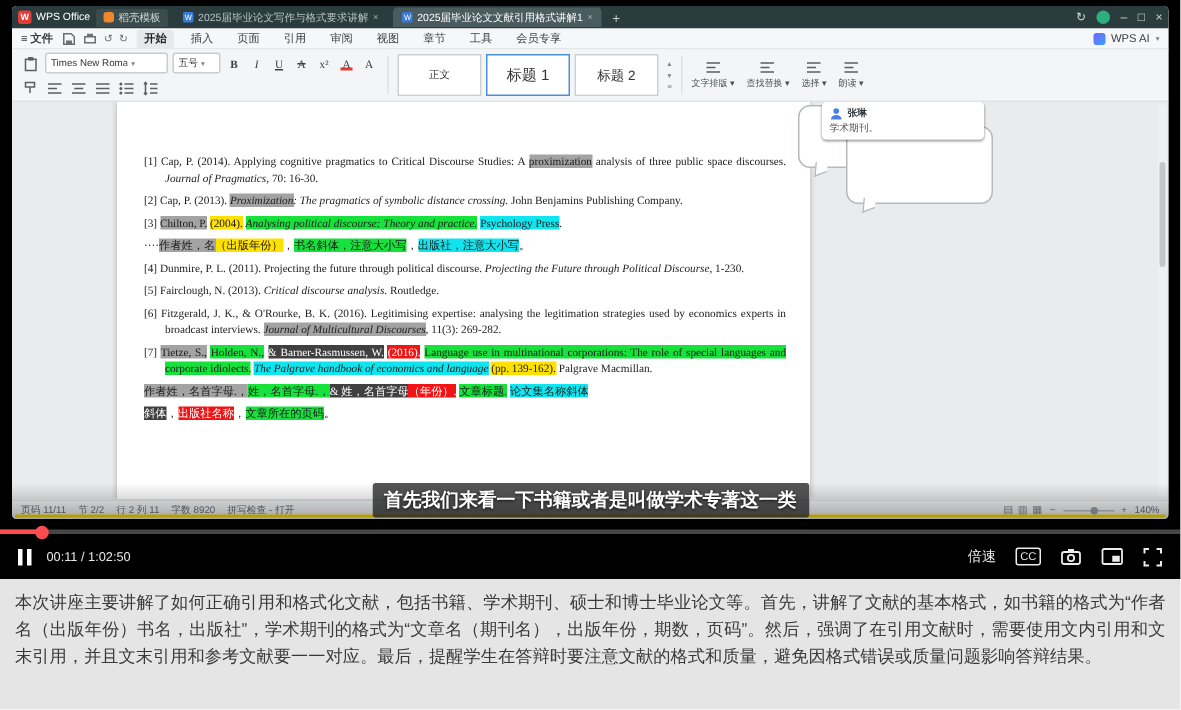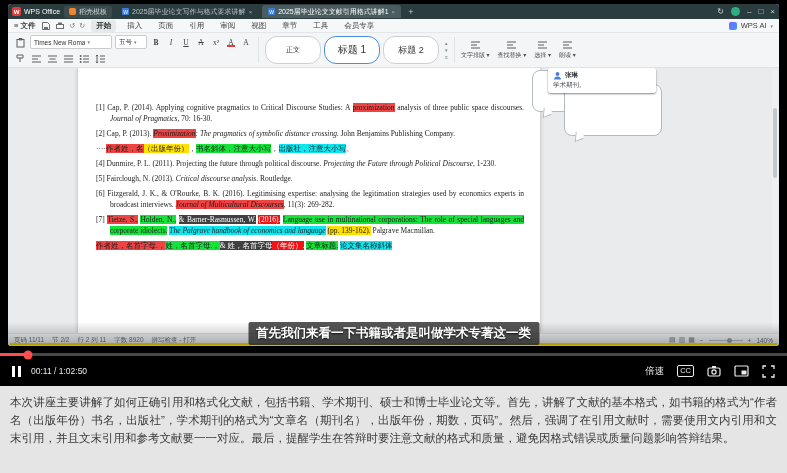--- a/index.html
+++ b/index.html
@@ -41,34 +41,34 @@
   .select{background:#fff;border:1px solid #c9cdcf;border-radius:2px;height:12px;display:flex;align-items:center;gap:2px;padding:0 3px;font-size:6.5px;color:#333;}
   .select.small{width:24px;}
   .car{font-style:normal;font-size:5px;color:#7b8184;}
   .fbtn{width:12px;height:12px;display:flex;align-items:center;justify-content:center;font-size:7.5px;color:#3c4144;font-family:"Liberation Serif",serif;}
   .fbtn.b{font-weight:bold}.fbtn.i{font-style:italic}.fbtn.u{text-decoration:underline}.fbtn.s{text-decoration:line-through}
   .fcol{position:relative;}
   .fcol:after{content:"";position:absolute;left:2px;right:2px;bottom:1px;height:2px;background:#e23c39;}
   .hcol:after{content:"";position:absolute;left:2px;right:2px;bottom:1px;height:2px;background:#ffe100;}
   .vsep{width:1px;height:26px;background:#e0e3e4;}
   .style-gallery{display:flex;align-items:center;gap:3px;}
-  .stylebox{background:#fff;border:1px solid #ccd0d2;border-radius:12px;height:26px;min-width:46px;display:flex;align-items:center;justify-content:center;color:#333;padding:0 4px;}
+  .stylebox{background:#fff;border:1px solid #ccd0d2;border-radius:0;height:26px;min-width:46px;display:flex;align-items:center;justify-content:center;color:#333;padding:0 4px;}
   .stylebox.sel{border-color:#4a90d9;}
   .g-arrows{display:flex;flex-direction:column;font-size:5px;color:#7b8184;gap:1px;}
   .rib-tools{display:flex;align-items:flex-start;gap:8px;}
   .tool{display:flex;flex-direction:column;align-items:center;gap:1px;font-size:6px;color:#4a5054;}
   .mini{display:block;}
   
   .docarea{position:relative;flex:1;background:#e9ebec;overflow:hidden;}
   .page{position:absolute;left:70px;top:0;width:462px;height:100%;background:#fff;box-shadow:0 0 4px rgba(0,0,0,.25);
         box-sizing:border-box;padding:34px 16px 0 18px;font-family:"Liberation Serif",serif;font-size:7.5px;line-height:11px;color:#1c1c1c;overflow:hidden;}
   .ref{margin:0 0 4px 0;text-indent:-14px;padding-left:14px;text-align:justify;}
   .ref.note{text-align:left;}
   .it{font-style:italic;}
-  .hl-magenta{background:#ef4444;margin-top:24px;}
+  .hl-magenta{background:#a3a3a3;margin-top:24px;}
   .hl-green{background:#17e23c;}
   .hl-cyan{background:#0fe5ef;}
   .hl-yellow{background:#ffe100;}
   .hl-red{background:#f21414;color:#fff;}
   .hl-blue{background:#404040;color:#fff;}
   .callout{position:absolute;background:#fff;border:1px solid #b5babc;border-radius:8px;}
   .callout:after{content:"";position:absolute;left:10px;bottom:-5px;width:8px;height:8px;background:#fff;border-left:1px solid #b5babc;border-bottom:1px solid #b5babc;transform:rotate(-20deg) skewX(-25deg);}
   .callout.c1{left:524px;top:2px;width:72px;height:40px;}
   .callout.c2{left:556px;top:16px;width:96px;height:50px;}
   .comment-card{position:absolute;left:540px;width:98px;background:#fff;border-radius:3px;box-shadow:0 1px 2px rgba(0,0,0,.18);padding:3px 5px;font-size:6.5px;color:#333;}
@@ -274,26 +274,28 @@
             <span>朗读 ▾</span>
           </span>
         </div>
     </div>
 
     <div class="docarea">
       <div class="page">
         <div id="refs">
             <p class="ref"><span>[1]  Cap, P. (2014). Applying cognitive pragmatics to Critical Discourse Studies: A </span><span class="hl-magenta">proximization</span><span> analysis of three public space discourses. </span><span class="it">Journal of Pragmatics</span><span>, 70: 16-30.</span></p>
             <p class="ref"><span>[2]  Cap, P. (2013). </span><span class="hl-magenta it">Proximization</span><span class="it">: The pragmatics of symbolic distance crossing.</span><span> John Benjamins Publishing Company.</span></p>
+            <p class="ref"><span>[3]  </span><span class="hl-magenta">Chilton, P.</span><span> </span><span class="hl-yellow">(2004).</span><span> </span><span class="hl-green it">Analysing political discourse: Theory and practice.</span><span> </span><span class="hl-cyan">Psychology Press</span><span>.</span></p>
             <p class="ref note"><span>····</span><span class="hl-magenta">作者姓，名</span><span class="hl-yellow">（出版年份）</span><span>，</span><span class="hl-green">书名斜体，注意大小写</span><span>，</span><span class="hl-cyan">出版社，注意大小写</span><span>。</span></p>
             <p class="ref"><span>[4]  Dunmire, P. L. (2011). Projecting the future through political discourse. </span><span class="it">Projecting the Future through Political Discourse</span><span>, 1-230.</span></p>
             <p class="ref"><span>[5]  Fairclough, N. (2013). </span><span class="it">Critical discourse analysis</span><span>. Routledge.</span></p>
             <p class="ref"><span>[6]  Fitzgerald, J. K., &amp; O'Rourke, B. K. (2016). Legitimising expertise: analysing the legitimation strategies used by economics experts in broadcast interviews. </span><span class="hl-magenta it">Journal of Multicultural Discourses</span><span>, 11(3): 269-282.</span></p>
             <p class="ref"><span>[7]  </span><span class="hl-magenta">Tietze, S.,</span><span> </span><span class="hl-green">Holden, N.,</span><span> </span><span class="hl-blue">&amp; Barner-Rasmussen, W.</span><span> </span><span class="hl-red">(2016).</span><span> </span><span class="hl-green">Language use in multinational corporations: The role of special languages and corporate idiolects.</span><span> </span><span class="hl-cyan it">The Palgrave handbook of economics and language</span><span> </span><span class="hl-yellow">(pp. 139-162).</span><span> Palgrave Macmillan.</span></p>
             <p class="ref note"><span class="hl-magenta">作者姓，名首字母.，</span><span class="hl-green">姓，名首字母.，</span><span class="hl-blue">&amp; 姓，名首字母</span><span class="hl-red">（年份）.</span><span> </span><span class="hl-green">文章标题.</span><span> </span><span class="hl-cyan">论文集名称斜体</span></p>
+            <p class="ref note"><span class="hl-blue">斜体</span><span>，</span><span class="hl-red">出版社名称</span><span>，</span><span class="hl-green">文章所在的页码</span><span>。</span></p>
           </div>
       </div>
 
       <div class="callout c1"></div>
       <div class="callout c2"></div>
 
       <div class="comment-card">
         <div class="cc-head">
           <svg class="mini" width="9" height="9">
               <circle cx="4.5" cy="3" r="1.9" fill="#4a7de8"></circle>

